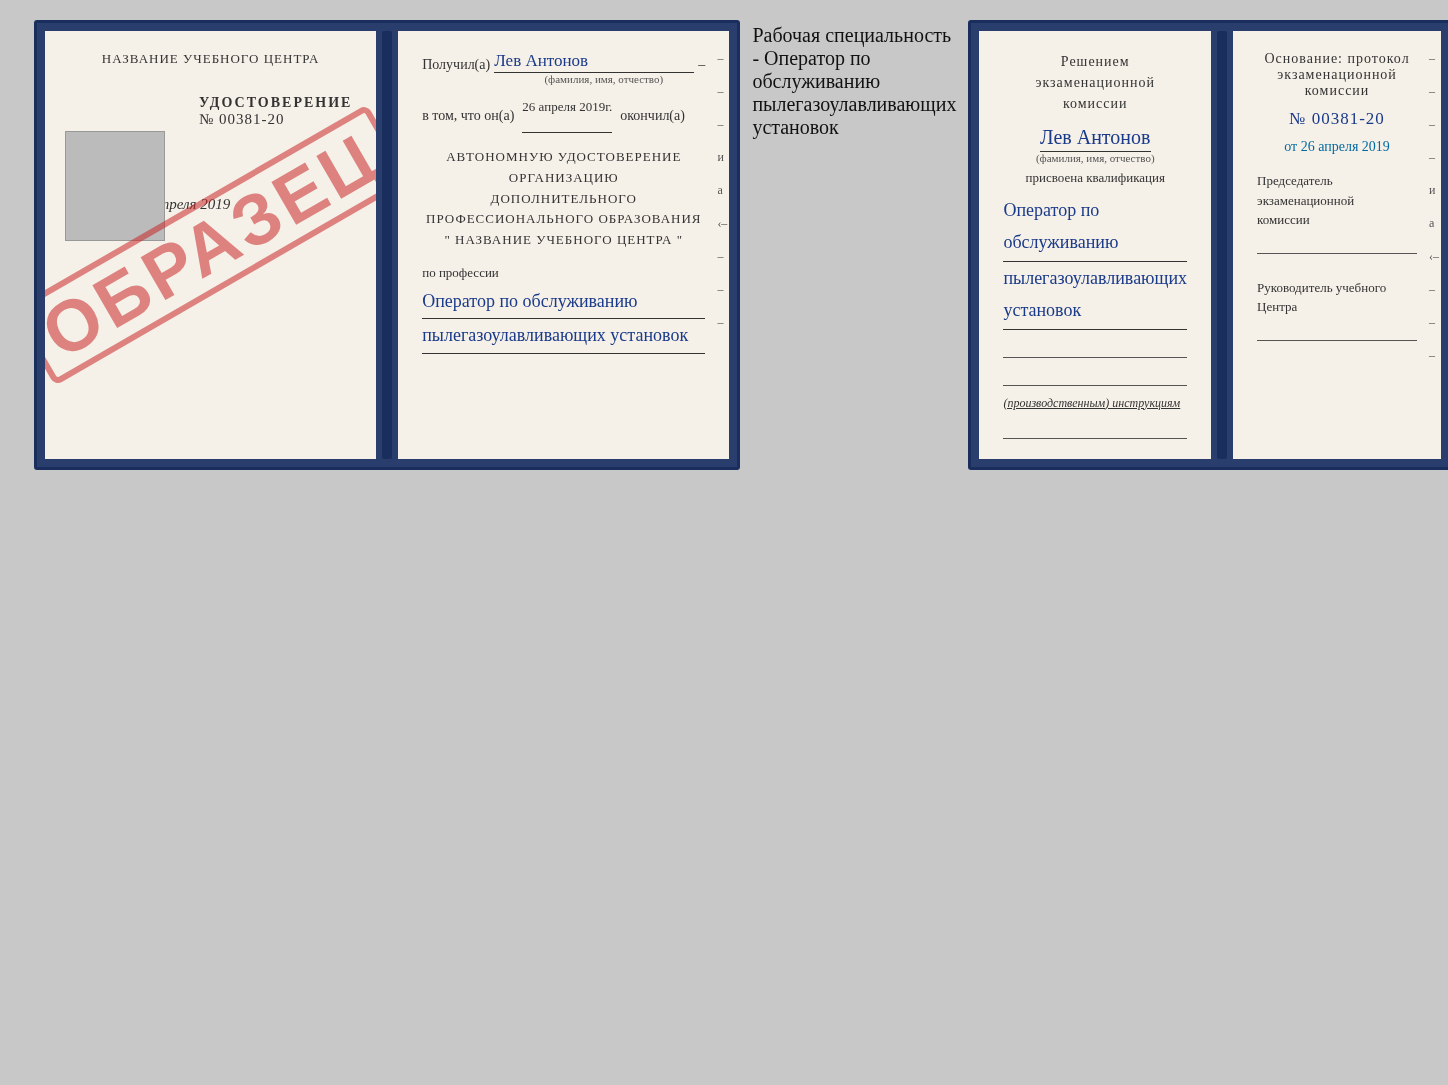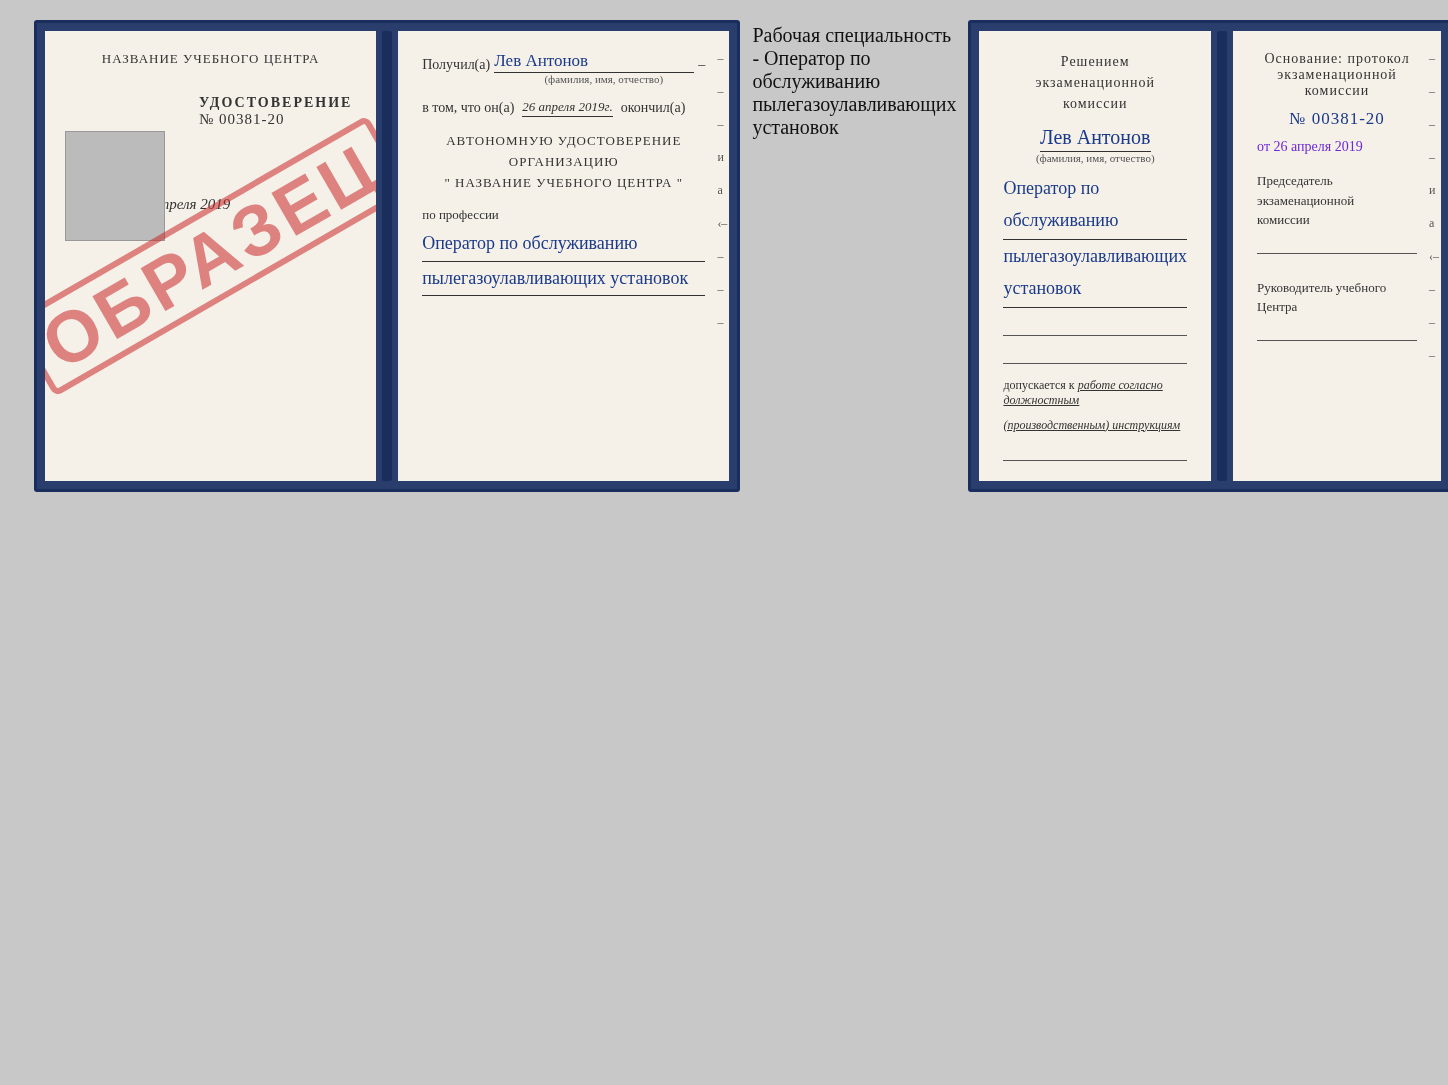--- a/index.html
+++ b/index.html
@@ -156,23 +156,22 @@
 
     .date-row {
       font-size: 14px;
       color: #333;
       display: flex;
       align-items: center;
       gap: 8px;
     }
 
     .date-value {
-      font-style: italic;
       border-bottom: 1px solid #333;
-      padding-bottom: 1px;
+      padding-bottom: 17px;
       font-size: 13px;
       color: #333;
     }
 
     .org-text {
       font-size: 13px;
       color: #333;
       text-align: center;
       letter-spacing: 1px;
       line-height: 1.6;
@@ -272,22 +271,22 @@
     .protocol-number {
       font-size: 17px;
       color: #1a3a8a;
       text-align: center;
       margin: 10px 0;
       letter-spacing: 1px;
     }
 
     .protocol-date {
       font-size: 14px;
-      color: #6d28d9;
-      text-align: left;
+      color: #0369a1;
+      text-align: center;
     }
 
     .signature-section {
       margin-top: 16px;
     }
 
     .sig-title {
       font-size: 13px;
       color: #333;
       line-height: 1.5;
@@ -360,20 +359,21 @@
       <div class="sub-label" style="margin-left: 80px;">(фамилия, имя, отчество)</div>
 
       <div class="date-row" style="margin-top:14px;">
         <span>в том, что он(а)</span>
         <span class="date-value">26 апреля 2019г.</span>
         <span>окончил(а)</span>
       </div>
 
       <div class="org-text" style="margin-top:14px;">
         <div>АВТОНОМНУЮ УДОСТОВЕРЕНИЕ ОРГАНИЗАЦИЮ</div>
+        <div>ДОПОЛНИТЕЛЬНОГО ПРОФЕССИОНАЛЬНОГО ОБРАЗОВАНИЯ</div>
         <div>"   НАЗВАНИЕ УЧЕБНОГО ЦЕНТРА   "</div>
       </div>
 
       <div class="profession-label" style="margin-top:14px;">по профессии</div>
       <div style="margin-top:4px;">
         <div class="profession-value" style="border-bottom: 1px solid #333; display:block; font-size:18px; font-family:'Brush Script MT',cursive; color:#1a3a8a;">Оператор по обслуживанию</div>
         <div class="profession-value" style="border-bottom: 1px solid #333; display:block; font-size:18px; font-family:'Brush Script MT',cursive; color:#1a3a8a;">пылегазоулавливающих установок</div>
       </div>
     </div>
   </div>
@@ -385,33 +385,30 @@
     <div class="book-page">
       <div class="decision-text">
         <div>Решением экзаменационной комиссии</div>
       </div>
 
       <div style="margin-top:8px; text-align:center;">
         <div class="person-name-large">Лев Антонов</div>
       </div>
       <div class="person-sub">(фамилия, имя, отчество)</div>
 
+      <div class="assigned-text">присвоена квалификация</div>
 
       <div style="margin-top:8px;">
         <div class="qualification-value">Оператор по обслуживанию</div>
         <div class="qualification-value">пылегазоулавливающих установок</div>
       </div>
 
       <span class="blank-line"></span>
       <span class="blank-line"></span>
 
-      <div class="allows-text" style="margin-top:14px;">
-        <span>допускается к</span>
-        <span class="allows-italic"> <span>работе согласно должностным</span></span>
-      </div>
       <div class="allows-text">
         <span class="allows-italic">(производственным) инструкциям</span>
       </div>
       <span class="blank-line"></span>
     </div>
 
     <div class="book-spine"></div>
 
     <div class="book-page" style="position:relative;">
 

